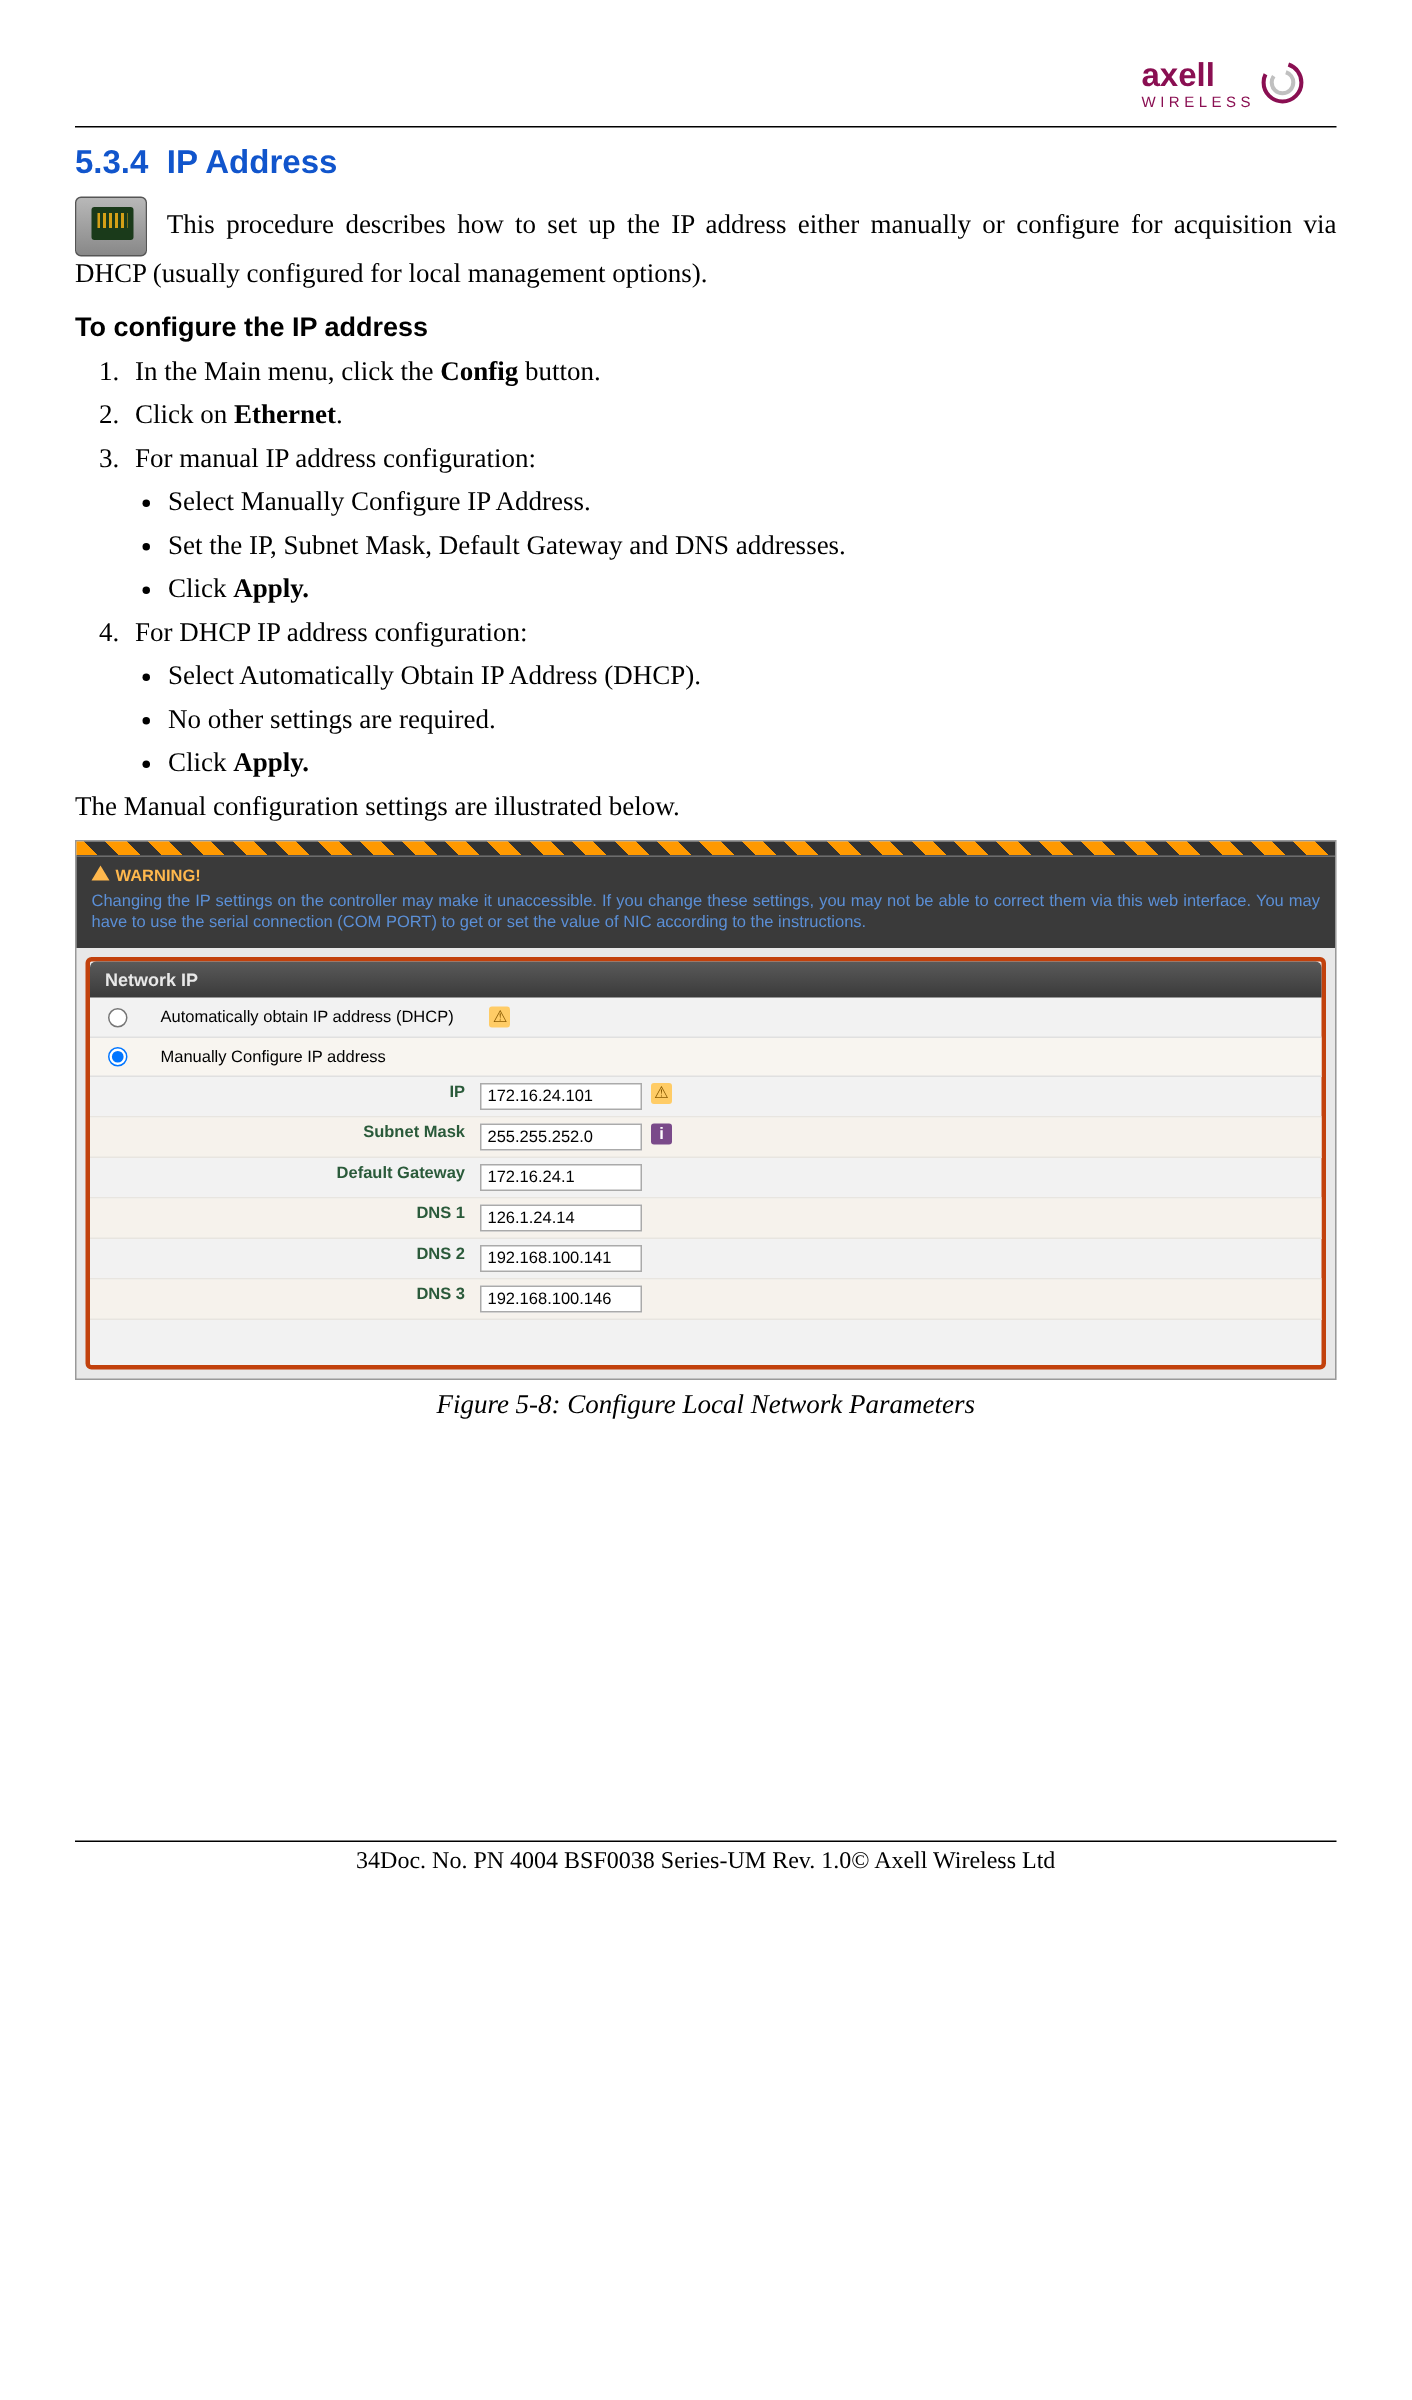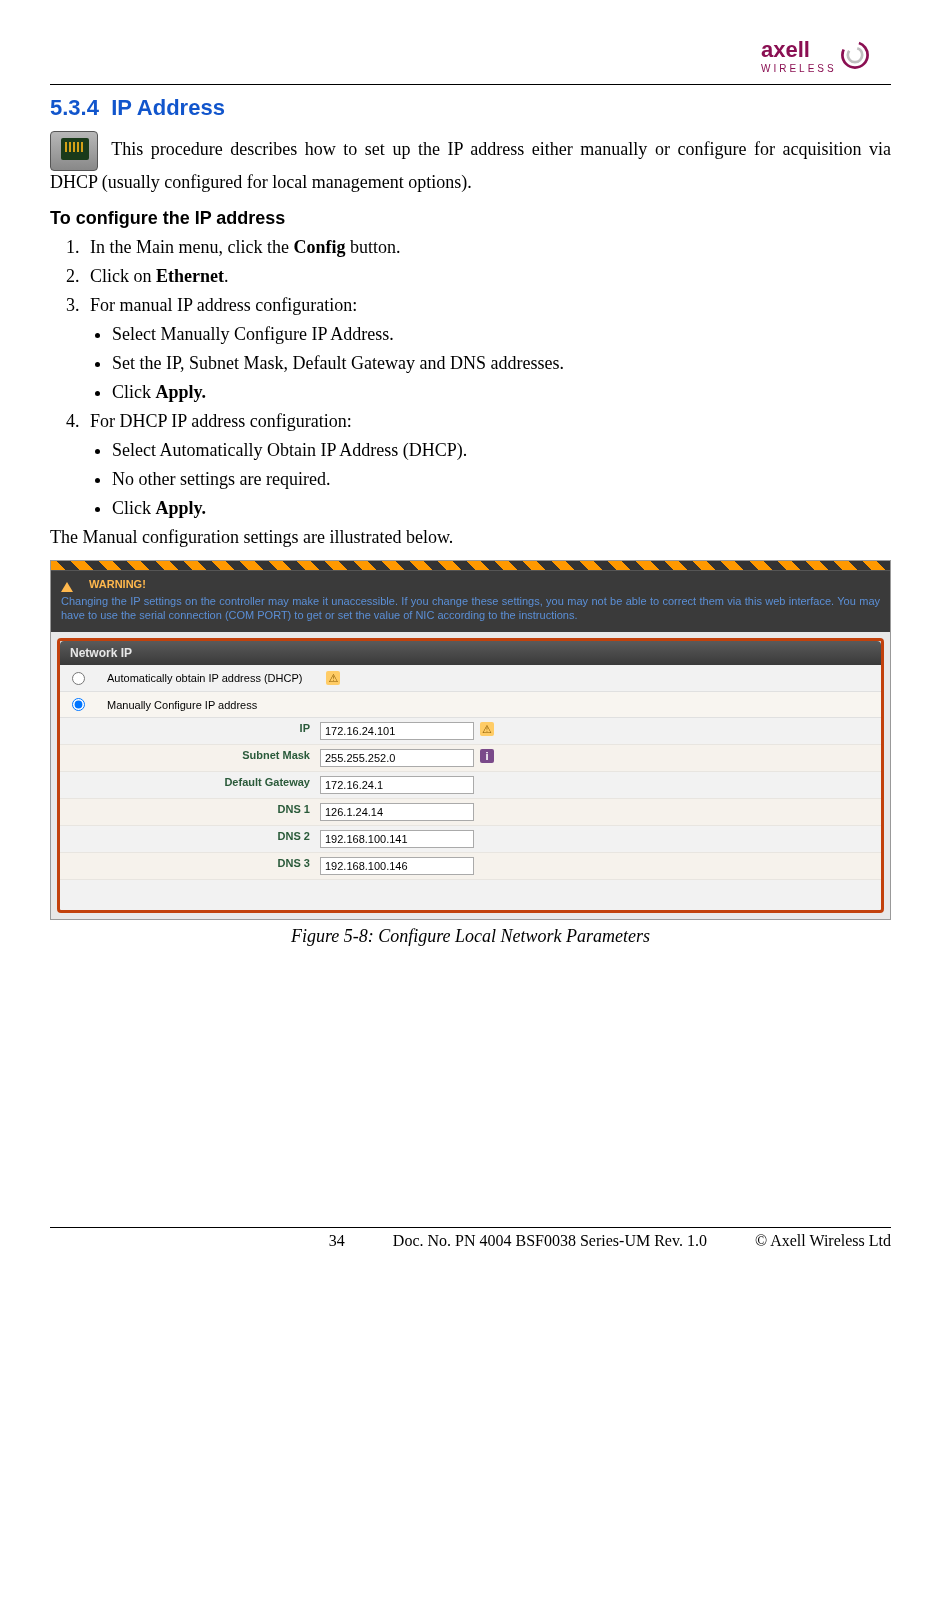--- a/index.html
+++ b/index.html
@@ -29,49 +29,49 @@
   ol.main-list > li { margin-bottom: 8px; padding-left: 6px; }
   ul.sub-list { list-style: disc; padding-left: 22px; margin-top: 8px; }
   ul.sub-list li { margin-bottom: 8px; }
   
   .post-list { font-size: 18px; margin-top: 4px; margin-bottom: 12px; }
   
   
   .screenshot { border: 1px solid #999; background: #e8e8e8; font-family: Tahoma, Arial, sans-serif; font-size: 11px; }
   .warn-stripe { height: 10px; background: repeating-linear-gradient(45deg, #ff9900 0, #ff9900 10px, #333 10px, #333 20px); border-bottom:1px solid #555;}
   .warn-box { background: #3a3a3a; color: #ffb04a; padding: 6px 10px 10px 10px; font-size: 11px; line-height: 1.3; }
-  .warn-title { color: #ffb84d; font-weight: bold; display:flex; align-items:flex-end; gap:16px;}
+  .warn-title { color: #ffb84d; font-weight: bold; display:flex; align-items:flex-start; gap:4px;}
   .warn-tri { display:inline-block; width:0;height:0;border-left:6px solid transparent;border-right:6px solid transparent;border-bottom:10px solid #ffb84d;}
   .warn-text { color: #5b8fd6; margin-top:2px; text-align: justify;}
   
   .panel { margin: 6px; background: #f2f2f2; border: 3px solid #c2410c; border-radius: 4px; }
   .panel-header { background: linear-gradient(#5a5a5a, #3a3a3a); color: #e8e8e8; font-weight: bold; padding: 5px 10px; font-size: 12px; border-radius: 4px 4px 0 0;}
   .panel-body { padding: 0; }
   .opt-row { padding: 6px 12px; border-bottom: 1px solid #e0e0e0; display:flex; align-items:center; gap:18px;}
   .opt-row.alt { background:#f8f5f0;}
   .opt-row input[type=radio]{ margin-right:4px;}
   .field-row { display: flex; align-items: flex-start; padding: 4px 0; border-bottom: 1px solid #e8e5e0;}
   .field-row.alt { background:#f6f2ec;}
   .field-label { width: 260px; text-align: right; padding-right: 10px; color: #2a5a3a; font-weight: bold; font-size:11px;}
-  .field-input { width: 154px; padding: 2px 4px; border: 1px solid #aaa; font-size: 11px; background:#fff;}
+  .field-input { width: 108px; padding: 2px 4px; border: 1px solid #aaa; font-size: 11px; background:#fff;}
   .icon-small { display:inline-block; width:14px;height:14px; margin-left:6px; font-size:11px; text-align:center; line-height:14px; border-radius:2px;}
   .icon-warn { background:#ffcc66; color:#8a5a00;}
   .icon-info { background:#7a4a8a; color:#fff; font-weight:bold;}
   
   .button-bar { background: linear-gradient(#5a5a5a,#3a3a3a); padding: 6px; border-radius: 0 0 4px 4px; display:flex; gap:8px;}
   .btn { display:inline-flex; align-items:center; gap:6px; padding: 4px 14px; border-radius: 4px; border:1px solid #2a4a8a; background: linear-gradient(#5a8ad6,#2a5aa6); color:#fff; font-size:12px; font-weight:bold; cursor:pointer;}
   .btn-icon { display:inline-block; width:14px; height:14px; }
   .reload-icon::before{content:"⟳"; color:#fff; font-size:13px;}
   .apply-icon::before{content:"✓"; color:#cde; font-size:13px;}
   
   .figure-caption { text-align: center; font-style: italic; font-size: 18px; margin-top: 6px; }
   
   .footer { margin-top: 280px; }
   hr.bot-hr { border:none; border-top:1px solid #000; margin-bottom:4px;}
-  .footer-row { display:flex; justify-content:flex-end; font-size:16px;gap:48px;}
+  .footer-row { display:flex; justify-content:center; font-size:16px;}
 </style>
 </head>
 <body>
 
 <div class="header-row">
   <div class="header-left">
   </div>
   <div class="logo">
     <div>
       <div class="logo-text">axell</div>

